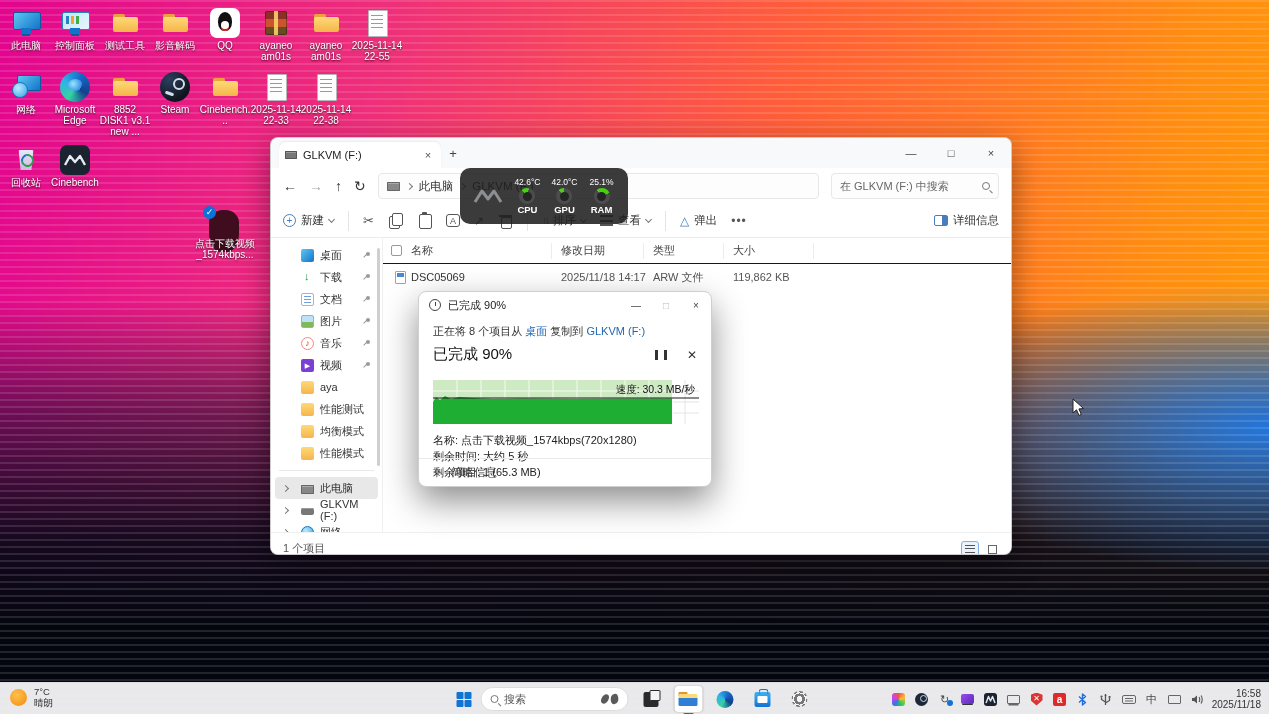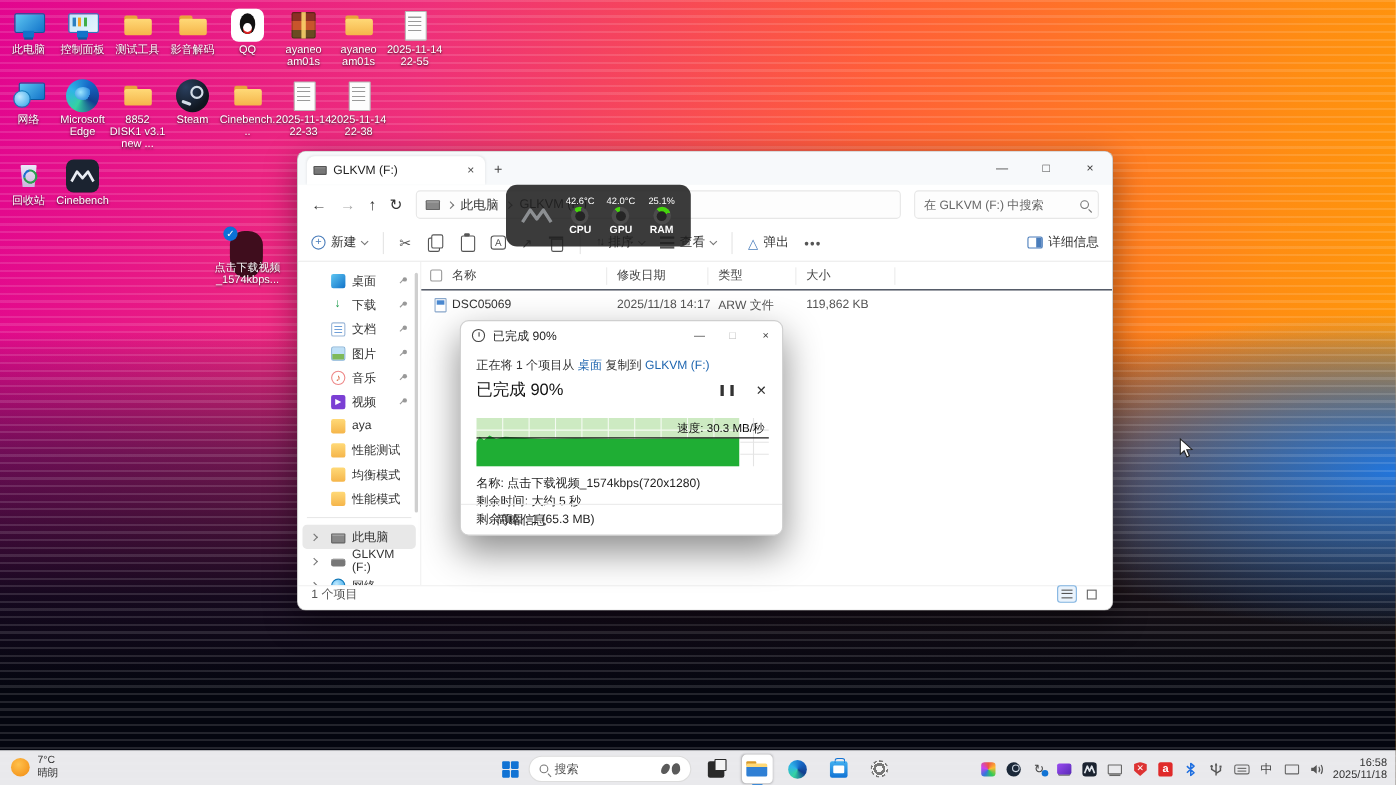--- a/index.html
+++ b/index.html
@@ -145,21 +145,21 @@
 
   .filearea{flex:1;position:relative;}
   .fheader{height:26px;display:flex;align-items:center;border-bottom:1px solid #0f172a;color:#444;font-size:11px;position:relative;}
   .fh-name{position:absolute;left:28px;} .fh-date{position:absolute;left:178px;} .fh-type{position:absolute;left:270px;} .fh-size{position:absolute;left:350px;}
   .fh-sep{position:absolute;top:5px;width:1px;height:16px;background:#ececec;}
   .cb{position:absolute;left:8px;width:11px;height:11px;border:1px solid #999;border-radius:2px;background:#fff;}
   .frow{height:26px;position:relative;font-size:11px;color:#333;display:flex;align-items:center;}
   .frow .ficon{position:absolute;left:12px;width:11px;height:13px;background:#fff;border:1px solid #8aa8cc;border-radius:1px;}
   .frow .ficon::after{content:"";position:absolute;left:1px;top:1px;width:7px;height:4px;background:#4a88d0;}
   .fr-name{position:absolute;left:28px;} .fr-date{position:absolute;left:178px;color:#555;} .fr-type{position:absolute;left:270px;color:#555;} .fr-size{position:absolute;left:350px;color:#555;}
-  .statusbar{height:24px;border-top:1px solid #f0f0f0;display:flex;align-items:flex-end;padding:8px 12px;font-size:11px;color:#555;position:relative;background:#fff;}
+  .statusbar{height:24px;border-top:1px solid #f0f0f0;display:flex;align-items:flex-start;padding:8px 12px;font-size:11px;color:#555;position:relative;background:#fff;}
   .viewtoggles{position:absolute;right:10px;display:flex;gap:4px;}
   .vt{width:18px;height:16px;display:flex;align-items:center;justify-content:center;border-radius:3px;}
   .vt.active{border:1px solid #7fb2e0;background:#eaf3fc;}
   .vt-lines{width:10px;height:8px;border-top:1.6px solid #555;border-bottom:1.6px solid #555;position:relative;}
   .vt-lines::after{content:"";position:absolute;left:0;top:1.6px;width:10px;height:1.6px;background:#555;}
   .vt-sq{width:9px;height:9px;border:1.4px solid #666;}
 
   
   #gauges{position:absolute;left:460px;top:168px;width:168px;height:56px;background:rgba(30,30,30,.87);border-radius:10px;
     display:flex;align-items:center;z-index:30;padding:0 8px;}
@@ -535,21 +535,21 @@
       <span class="dclock"></span>
       <span>已完成 90%</span>
       <div class="dctrls">
         <div>—</div>
         <div class="dis">□</div>
         <div>×</div>
       </div>
     </div>
     <div class="dbody">
       <div class="dsub">
-        <span>正在将 1 个项目从</span>
+        <span>正在将 8 个项目从</span>
         <span class="dlink">桌面</span>
         <span>复制到</span>
         <span class="dlink">GLKVM (F:)</span>
       </div>
       <div class="dheadrow">
         <span class="dheading">已完成 90%</span>
         <span class="dpause"></span>
         <span class="dcancel">✕</span>
       </div>
       <div class="graphwrap">

